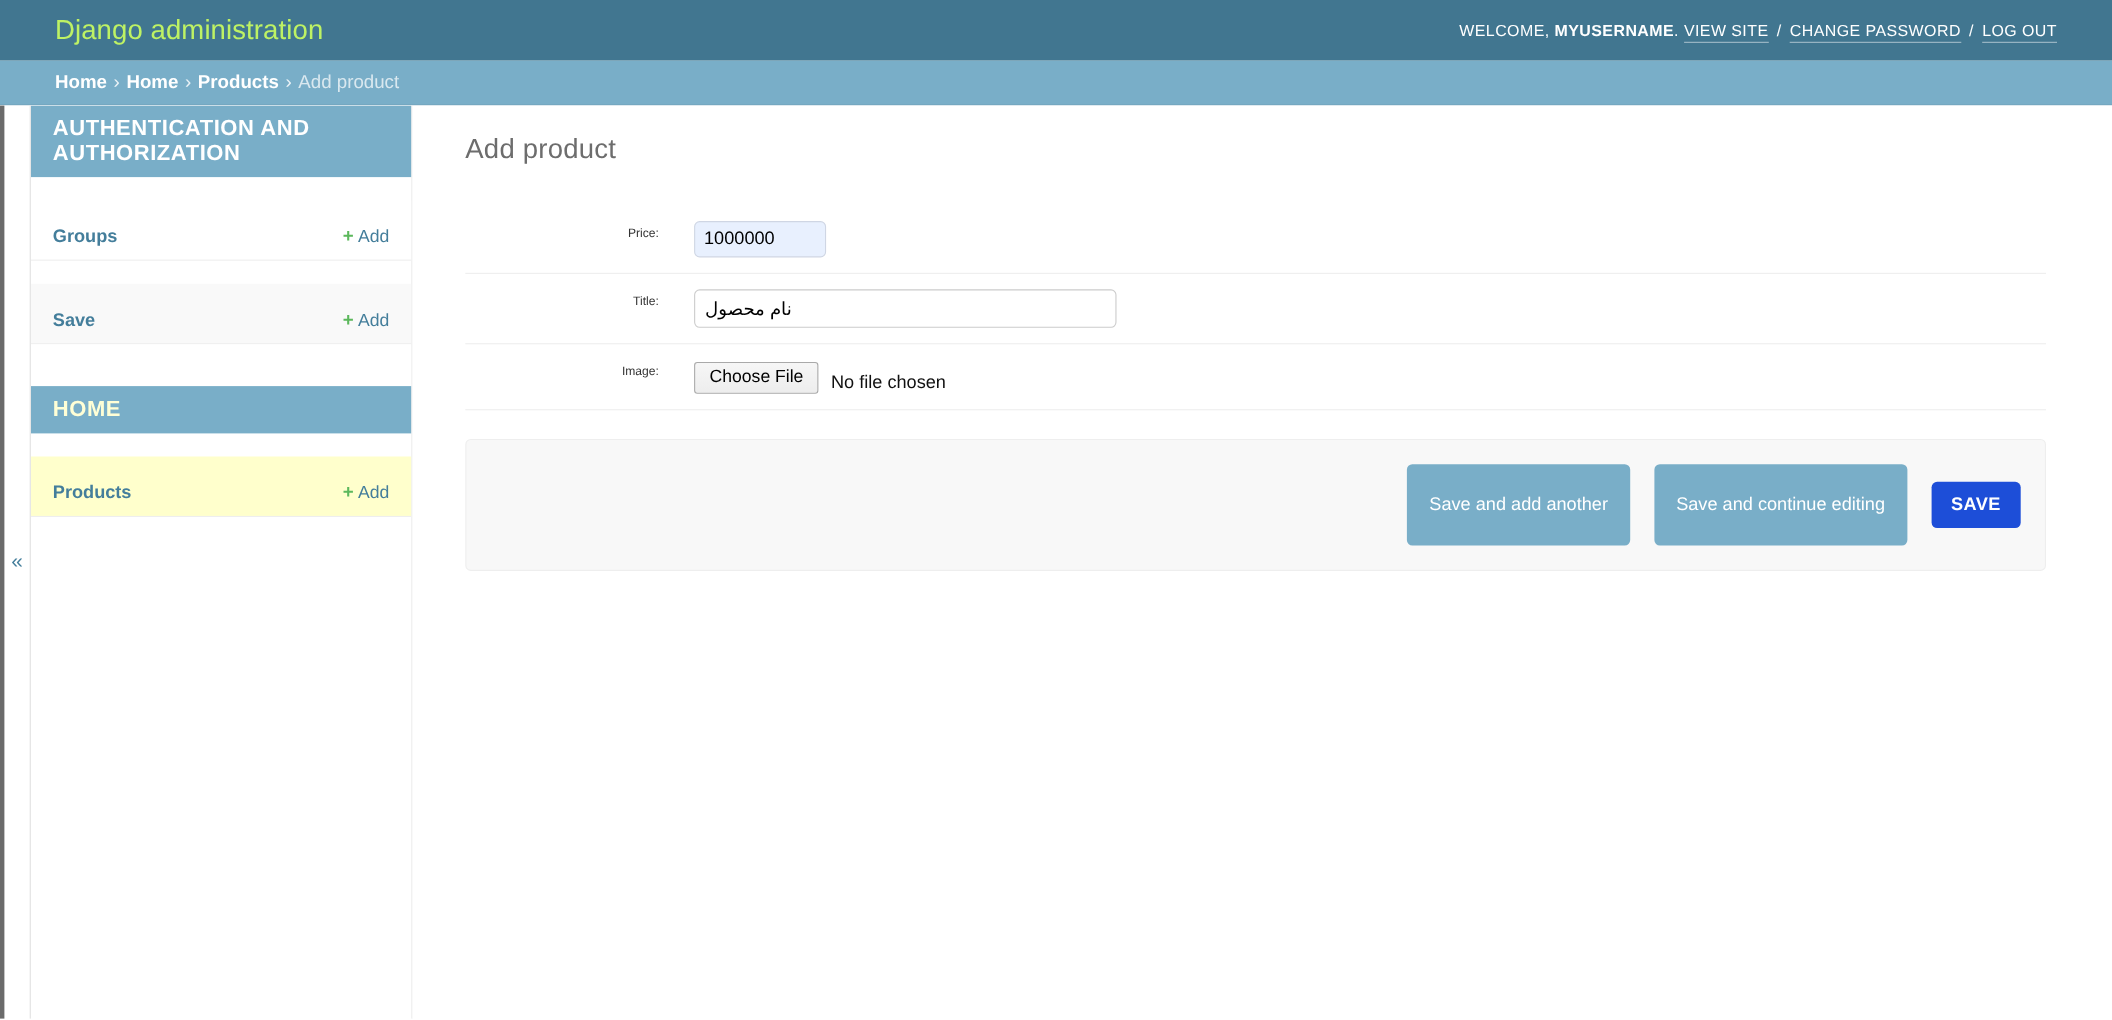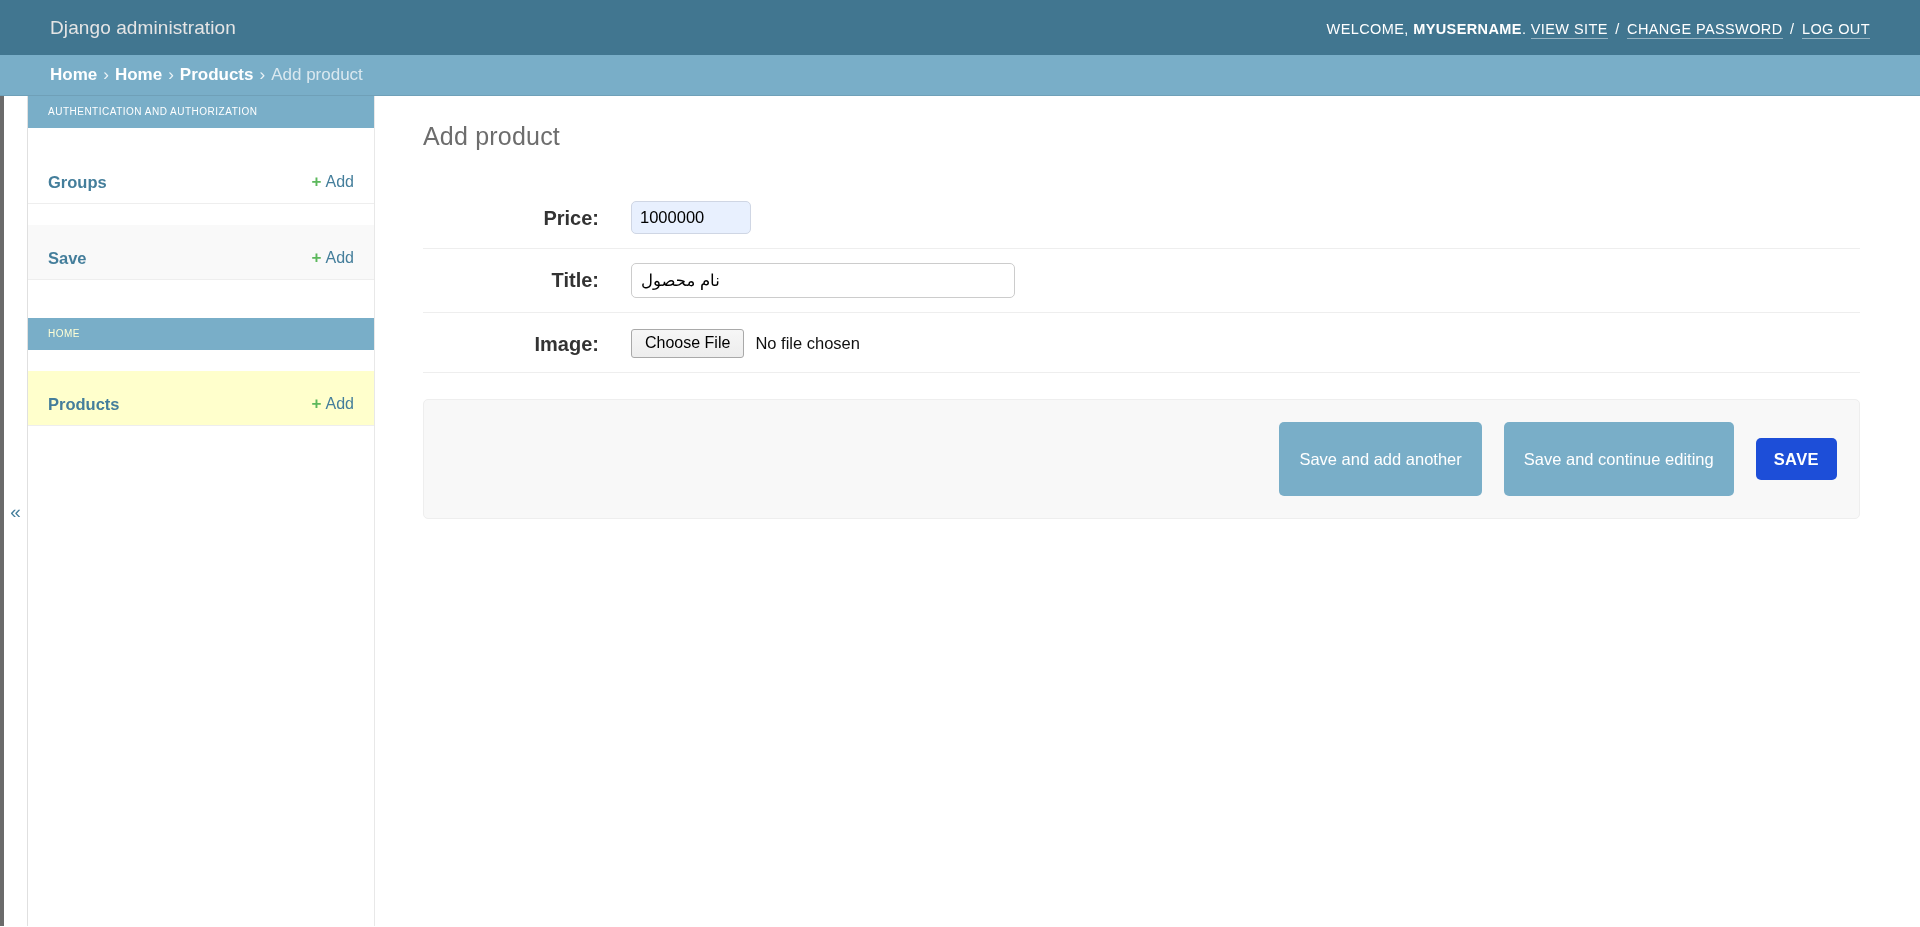--- a/index.html
+++ b/index.html
@@ -23,23 +23,23 @@
     color: #ffffff;
     padding: 0 50px;
     display: flex;
     align-items: center;
     justify-content: space-between;
     overflow: hidden;
   }
   #branding h1 {
     margin: 0;
     font-weight: 300;
-    font-size: 19px;
+    font-size: 25px;
     line-height: 1;
-    color: #e5e5e5;
+    color: #bef264;
     letter-spacing: 0.1px;
   }
   #user-tools {
     font-size: 14.5px;
     letter-spacing: 0.4px;
     text-transform: uppercase;
     color: #ffffff;
     white-space: nowrap;
     padding-top: 3px;
   }
@@ -114,22 +114,22 @@
     flex: 0 0 347px;
     background: #ffffff;
     border-right: 1px solid #e8e8e8;
     overflow: hidden;
     padding-top: 0;
   }
   .app-module { margin-bottom: 0; }
   .app-caption {
     background: #79aec8;
     color: #ffffff;
-    font-size: 10px;
-    font-weight: normal;
+    font-size: 20px;
+    font-weight: bold;
     letter-spacing: 0.5px;
     text-transform: uppercase;
     padding: 10px 20px 11px 20px;
     line-height: 1.1;
   }
   .app-caption.home-caption { color: #ffffd6; }
   .model-row {
     display: flex;
     align-items: center;
     justify-content: space-between;
@@ -183,22 +183,22 @@
     align-items: flex-start;
     padding: 14px 0 14px 0;
     border-bottom: 1px solid #eeeeee;
     min-height: 52px;
   }
   .form-row > label {
     width: 208px;
     flex: 0 0 208px;
     text-align: right;
     padding: 4px 32px 0 0;
-    font-weight: bold;
-    font-size: 20px;
+    font-weight: normal;
+    font-size: 11px;
     color: #333333;
     line-height: 1.3;
   }
   .field-box { flex: 1 1 auto; min-width: 0; }
 
   input[type="number"].vIntegerField {
     width: 120px;
     padding: 6px 8px;
     font-family: "Liberation Sans", sans-serif;
     font-size: 16.5px;
@@ -229,21 +229,21 @@
     font-family: "Liberation Sans", sans-serif;
     font-size: 16.5px;
     color: #000000;
     background: #ffffff;
     border: 1px solid #cccccc;
     border-radius: 5px;
     outline: none;
   }
   .file-widget {
     display: flex;
-    align-items: center;
+    align-items: flex-end;
     font-size: 16.5px;
     color: #333333;
     padding-top: 2px;
   }
   .file-widget .choose-btn {
     font-family: "Liberation Sans", sans-serif;
     font-size: 16px;
     color: #000000;
     background: linear-gradient(#f6f6f6, #ededed);
     border: 1px solid #a9a9a9;

